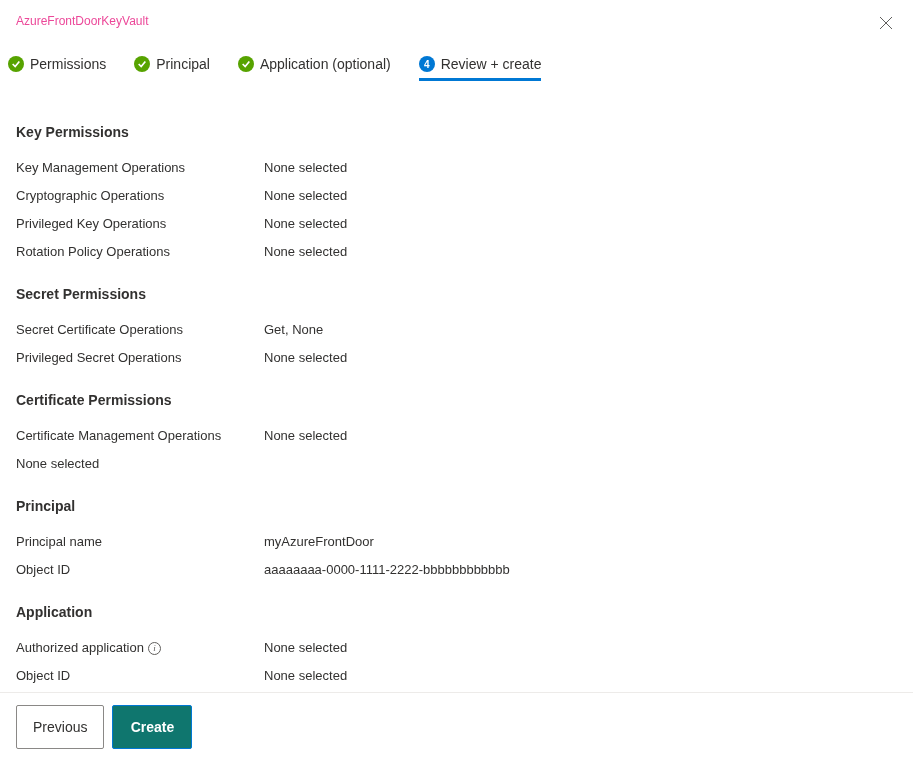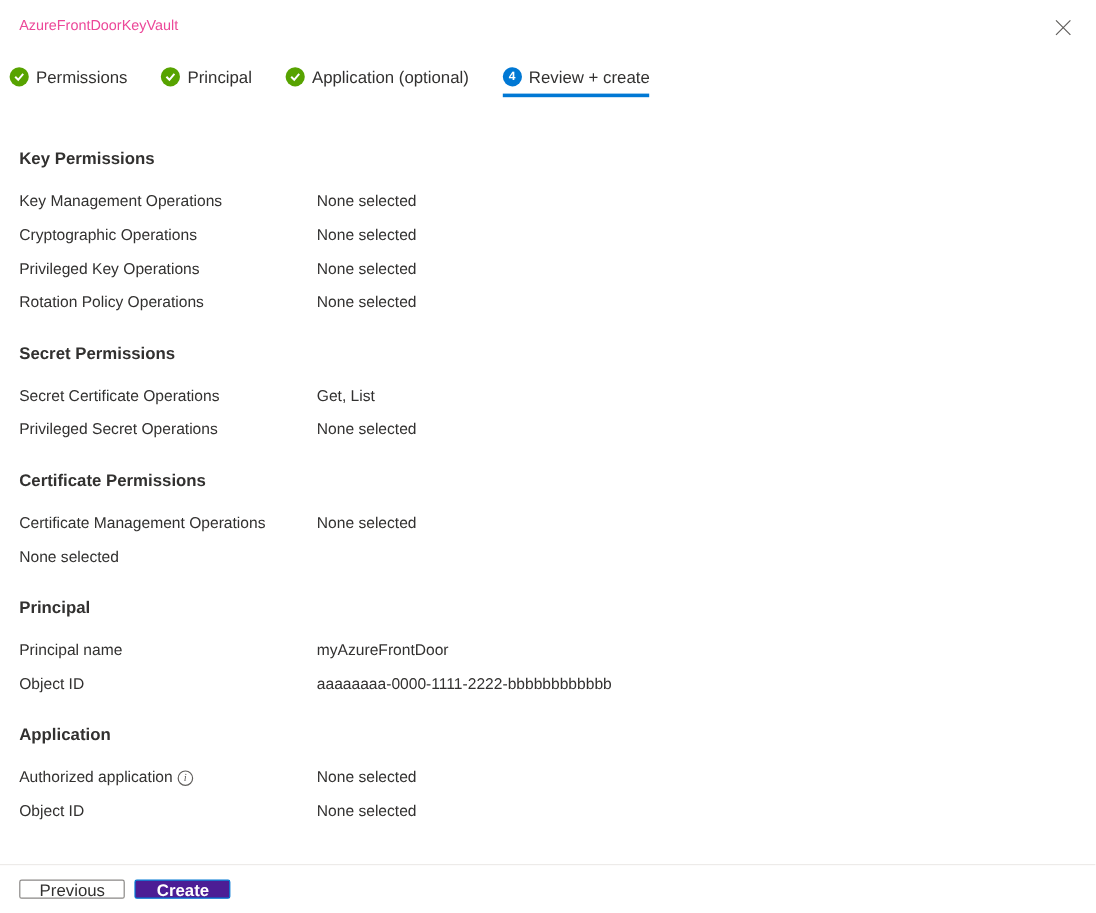--- a/index.html
+++ b/index.html
@@ -152,34 +152,34 @@
       left: 0;
       right: 0;
       border-top: 1px solid #edebe9;
       padding: 12px 16px;
       display: flex;
       gap: 8px;
       background: #fff;
     }
     .btn {
       min-width: 80px;
-      height: 16px;
+      height: 44px;
       padding: 0 16px;
       font-size: 14px;
       border-radius: 2px;
       cursor: pointer;
       font-family: inherit;
     }
     .btn-secondary {
       background: #fff;
       border: 1px solid #8a8886;
       color: #323130;
     }
     .btn-primary {
-      background: #4c1d95;
+      background: #0f766e;
       border: 1px solid #0078d4;
       color: #fff;
       font-weight: 600;
       text-align: center;
     }
   </style>
 </head>
 <body>
 
 <div class="header">
@@ -238,21 +238,21 @@
     <div class="row-value">None selected</div>
   </div>
   <div class="row">
     <div class="row-label">Rotation Policy Operations</div>
     <div class="row-value">None selected</div>
   </div>
 
   <h2 class="section-heading">Secret Permissions</h2>
   <div class="row">
     <div class="row-label">Secret Certificate Operations</div>
-    <div class="row-value">Get, List</div>
+    <div class="row-value">Get, None</div>
   </div>
   <div class="row">
     <div class="row-label">Privileged Secret Operations</div>
     <div class="row-value">None selected</div>
   </div>
 
   <h2 class="section-heading">Certificate Permissions</h2>
   <div class="row">
     <div class="row-label">Certificate Management Operations</div>
     <div class="row-value">None selected</div>

